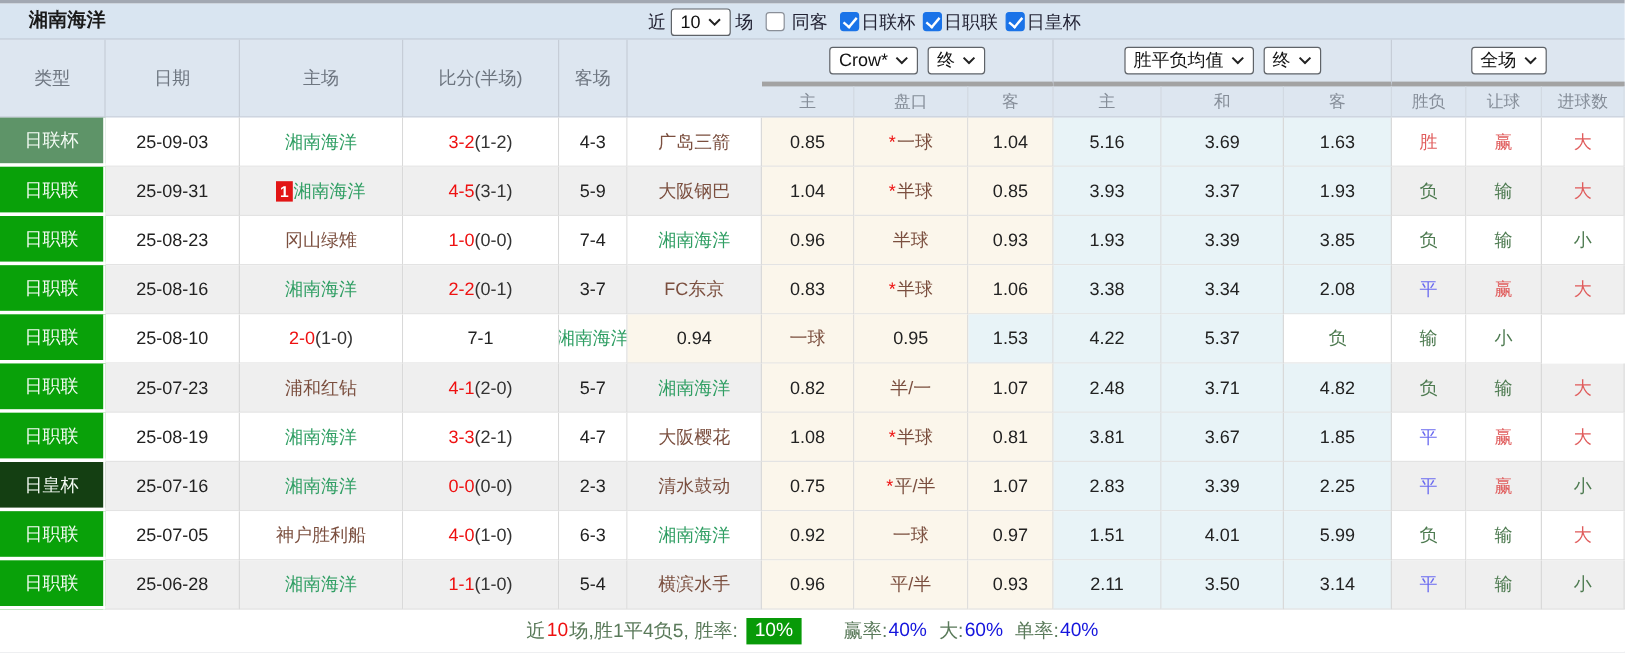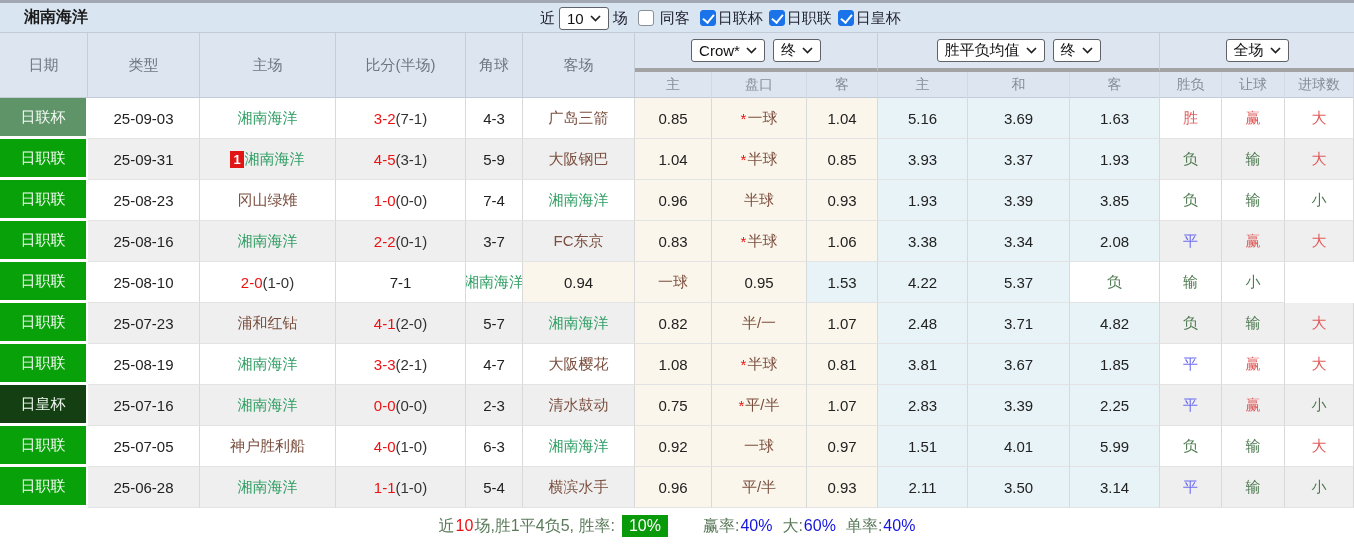--- a/index.html
+++ b/index.html
@@ -110,25 +110,24 @@
           <span>日联杯</span>
           <span class="cb checked"></span>
           <span>日职联</span>
           <span class="cb checked"></span>
           <span>日皇杯</span>
         </span>
     </div>
   </div>
 
   <div class="thead">
+    <div class="th-main">类型</div>
     <div class="th-main">日期</div>
-    <div class="th-main">类型</div>
     <div class="th-main">主场</div>
     <div class="th-main">比分(半场)</div>
-    <div class="th-main">角球</div>
     <div class="th-main">客场</div>
 
     <div class="th-group bordered" style="grid-column:7 / span 3;">
       <span class="sel">
         <span>Crow*</span>
         <svg width="11" height="7" viewBox="0 0 11 7">
             <polyline points="1,1 5.5,5.5 10,1" fill="none" stroke="#222" stroke-width="1.7"></polyline>
           </svg>
       </span>
       <span class="sel">
@@ -174,21 +173,21 @@
 
   <div id="rows">
       <div class="row odd">
         <div class="cell type" style="background: rgb(94, 148, 104);">日联杯</div>
         <div class="cell plain">25-09-03</div>
         <div class="cell plain">
           <span style="color:#2f9e63">湘南海洋</span>
         </div>
         <div class="cell plain">
           <span style="color:#ee1111">3-2</span>
-          <span style="color:#333">(7-1)</span>
+          <span style="color:#333">(1-2)</span>
         </div>
         <div class="cell plain">4-3</div>
         <div class="cell plain">
           <span style="color:#7b4f3f">广岛三箭</span>
         </div>
         <div class="cell cream">0.85</div>
         <div class="cell cream">
           <span class="star" style="color:#ee1111">*</span>
           <span style="color:#7b4f3f">一球</span>
         </div>

